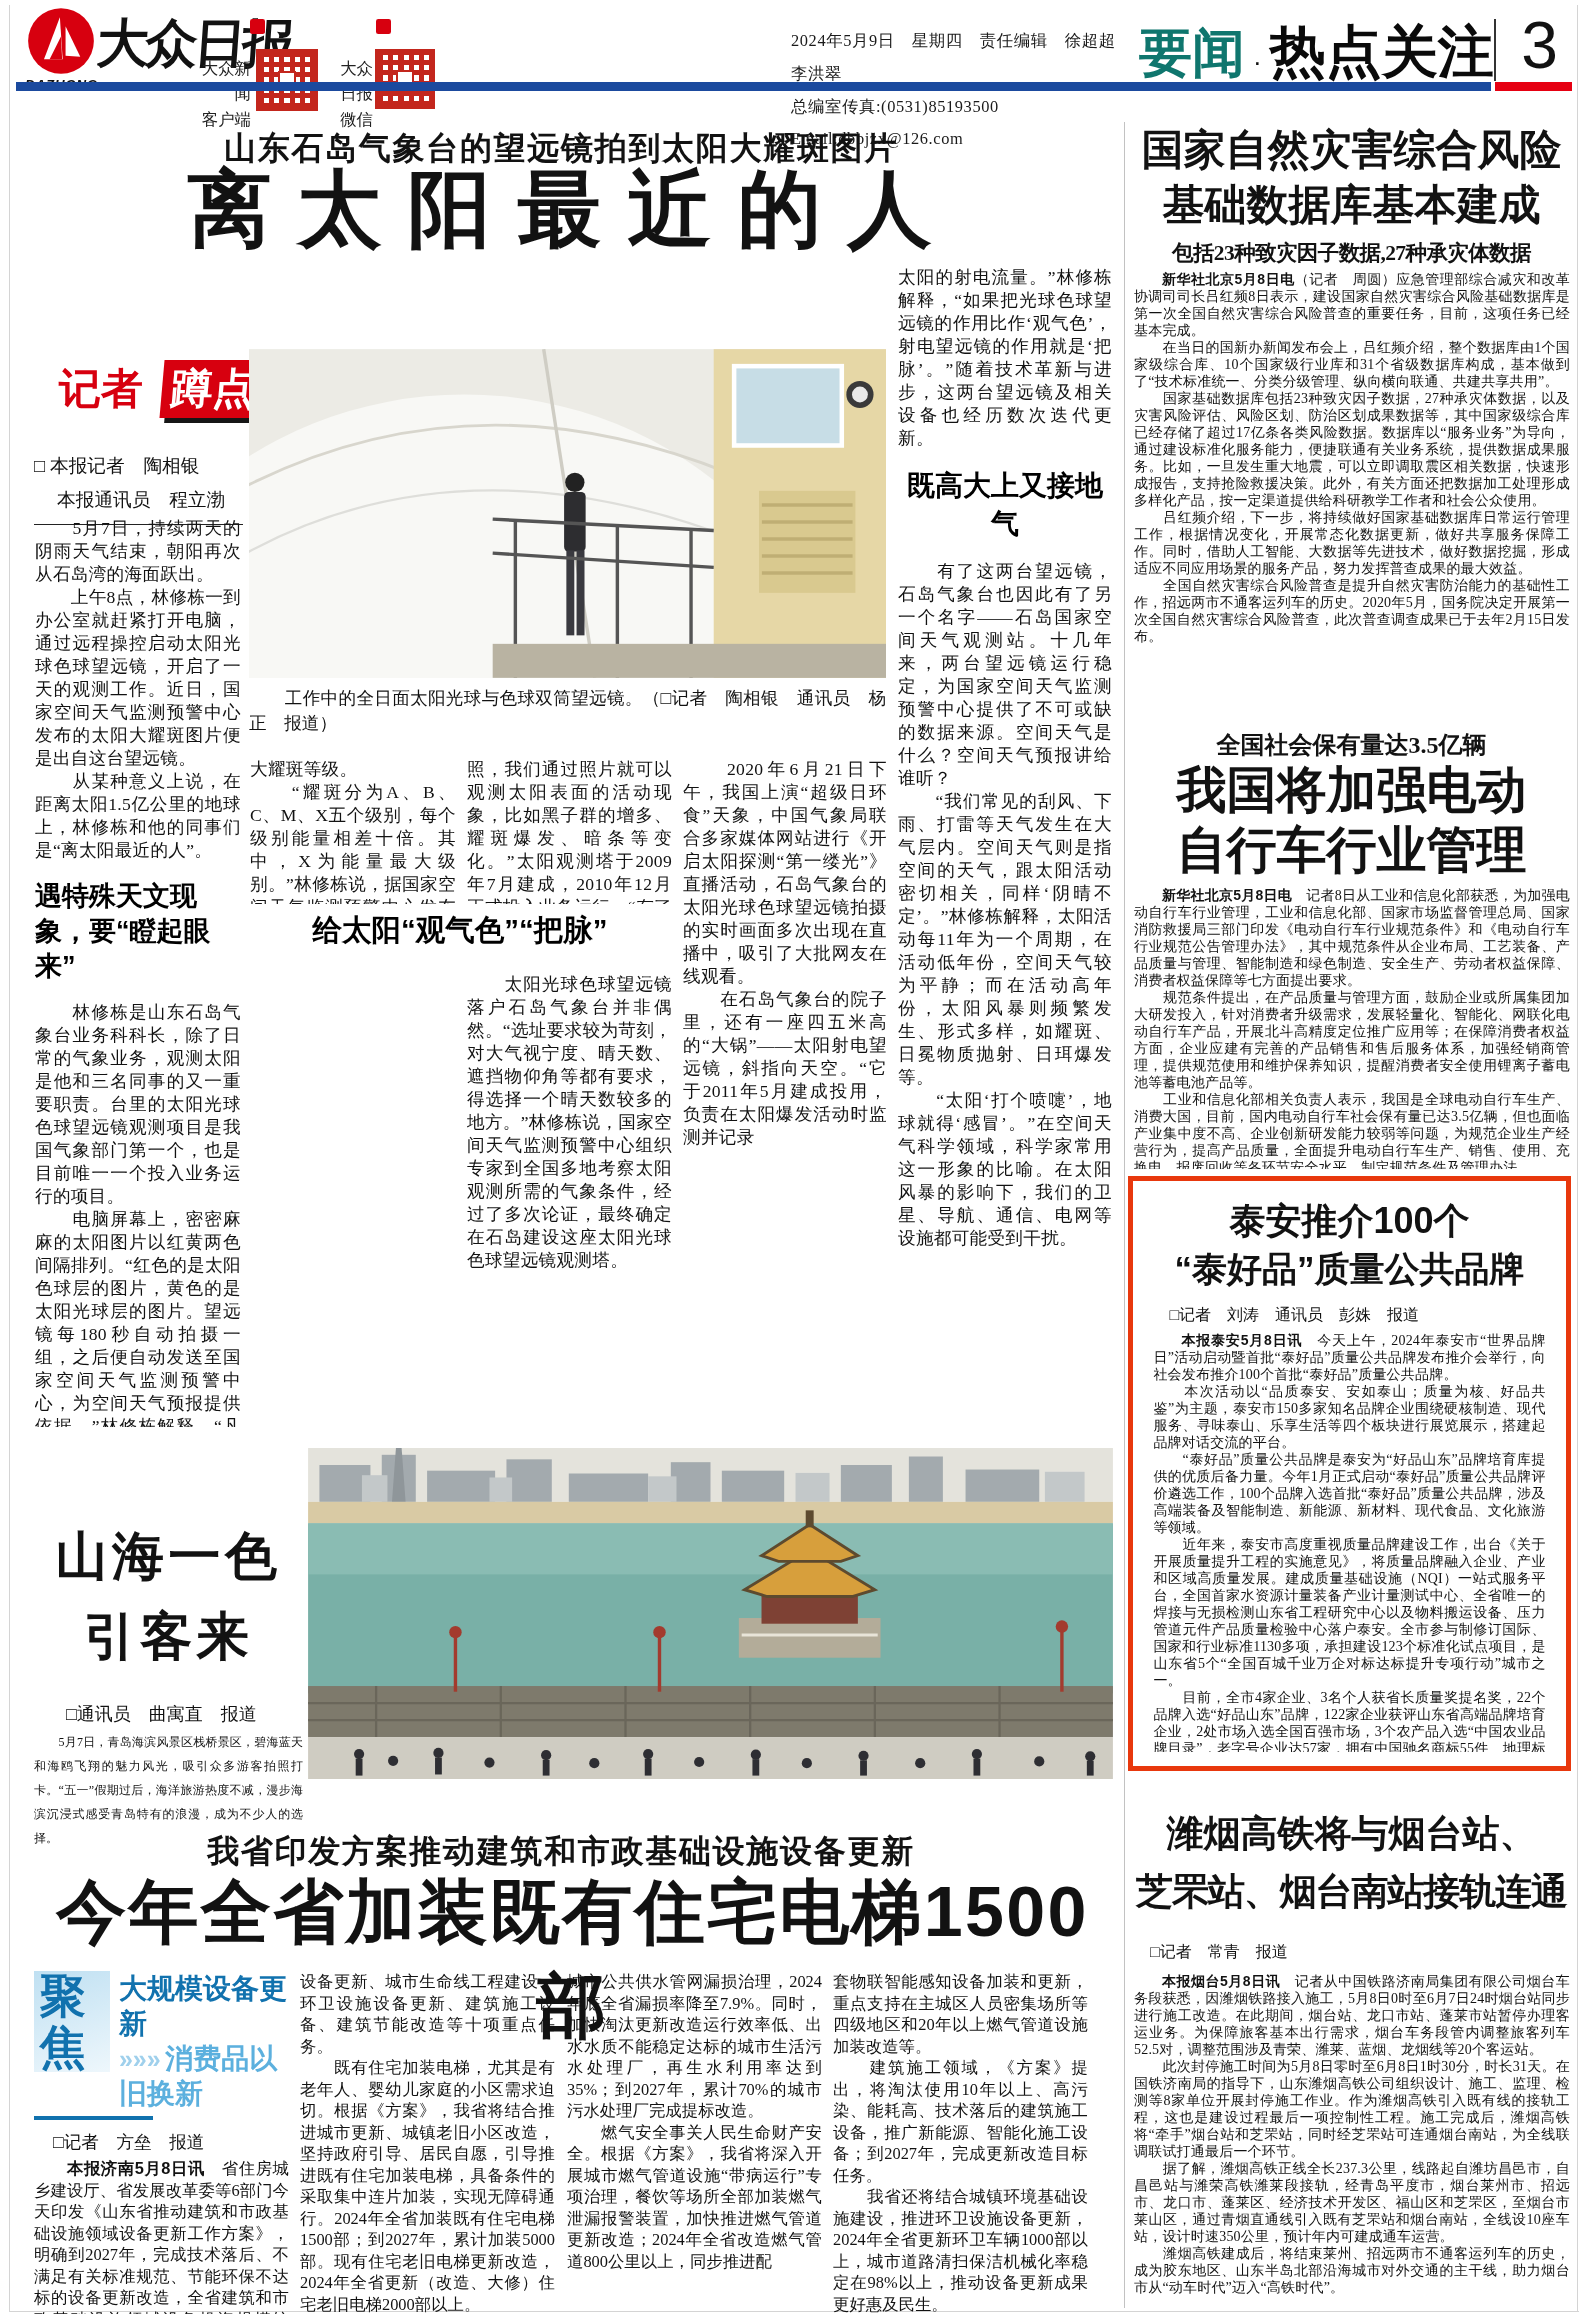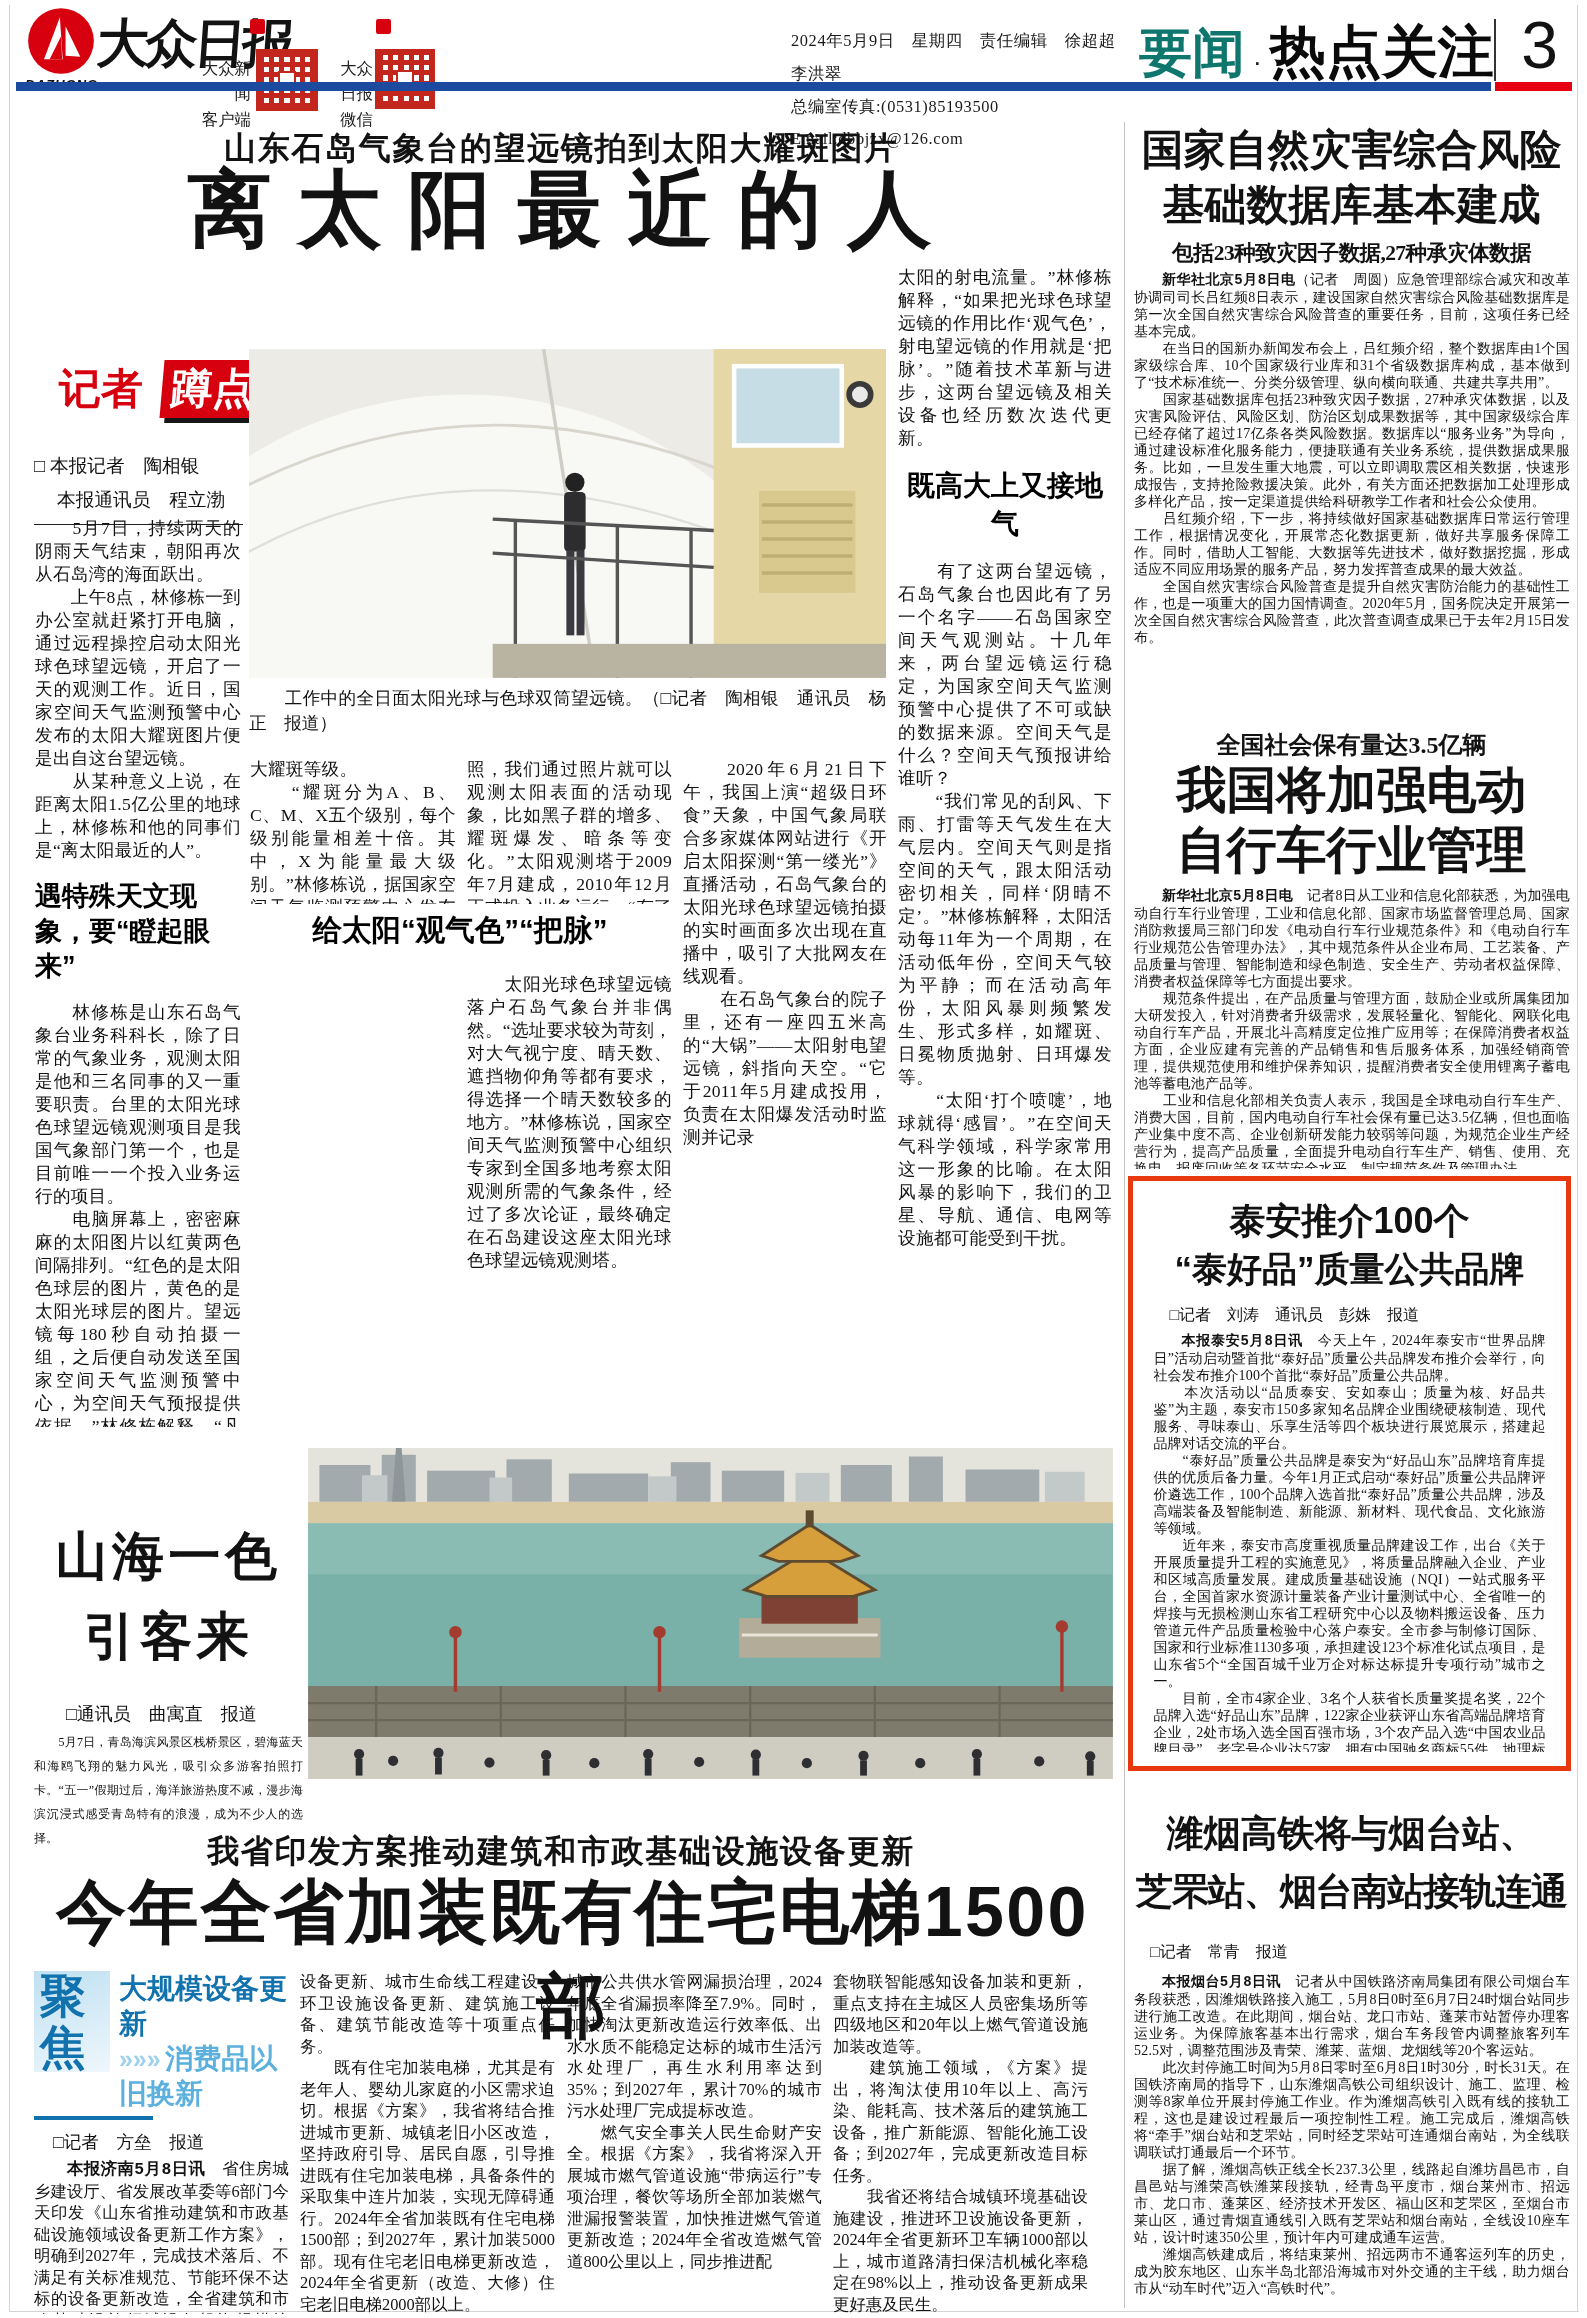--- a/index.html
+++ b/index.html
@@ -52,21 +52,21 @@
 
   
   .focus-row{display:flex;align-items:flex-start;gap:9px;}
   .focus-big{font:900 46px "Liberation Sans",sans-serif;color:#1172ae;
              background:linear-gradient(160deg,#bfe0f2,#eef7fc);padding:0 5.7px;line-height:1.1;}
   .fl1{font:900 28px "Liberation Sans",sans-serif;color:#1172ae;line-height:1.25;}
   .fl2{font:900 28px "Liberation Sans",sans-serif;color:#5cb0de;line-height:1.25;}
   .arrows{color:#9fd0ec;font-size:25px;font-weight:900;margin-right:4.5px;}
   .focus-underline{height:4px;background:#1172ae;width:119px;margin-top:4.5px;}
   .b-body{font-size:16.4px;line-height:21.5px;}
-  b.lead{font-family:Liberation Mono, monospace;font-weight:700;}
+  b.lead{font-family:Liberation Sans, sans-serif;font-weight:700;}
 </style>
 </head>
 <body>
 
 <div id="page">
 
   <div class="abs edge" style="left:9px;top:4.5px;width:1.1px;height:2307px;"></div>
   <div class="abs edge" style="left:1577px;top:4.5px;width:1.1px;height:2307px;"></div>
   <div class="abs edge" style="left:9px;top:2311px;width:1570px;height:1.1px;"></div>
 
@@ -316,21 +316,21 @@
 　　我省还将结合城镇环境基础设施建设，推进环卫设施设备更新，2024年全省更新环卫车辆1000部以上，城市道路清扫保洁机械化率稳定在98%以上，推动设备更新成果更好惠及民生。</div>
 
   <div class="abs ctr r-head sans" style="left:1133px;top:127px;width:437px;font-size:42px;">国家自然灾害综合风险</div>
   <div class="abs ctr r-head sans" style="left:1133px;top:182px;width:437px;font-size:42px;">基础数据库基本建成</div>
   <div class="abs ctr" style="left:1133px;top:238px;width:437px;font-size:21.5px;font-weight:600;letter-spacing:-0.6px;">包括23种致灾因子数据,27种承灾体数据</div>
   <div class="abs r-body just clip" style="left:1134px;top:271px;width:436px;height:449px;">
     <p class="rp" style="text-indent:28px;"><b class="lead">新华社北京5月8日电</b><span>（记者　周圆）应急管理部综合减灾和改革协调司司长吕红频8日表示，建设国家自然灾害综合风险基础数据库是第一次全国自然灾害综合风险普查的重要任务，目前，这项任务已经基本完成。</span></p>
     <p class="rp prew">　　在当日的国新办新闻发布会上，吕红频介绍，整个数据库由1个国家级综合库、10个国家级行业库和31个省级数据库构成，基本做到了“技术标准统一、分类分级管理、纵向横向联通、共建共享共用”。</p>
     <p class="rp prew">　　国家基础数据库包括23种致灾因子数据，27种承灾体数据，以及灾害风险评估、风险区划、防治区划成果数据等，其中国家级综合库已经存储了超过17亿条各类风险数据。数据库以“服务业务”为导向，通过建设标准化服务能力，便捷联通有关业务系统，提供数据成果服务。比如，一旦发生重大地震，可以立即调取震区相关数据，快速形成报告，支持抢险救援决策。此外，有关方面还把数据加工处理形成多样化产品，按一定渠道提供给科研教学工作者和社会公众使用。</p>
     <p class="rp prew">　　吕红频介绍，下一步，将持续做好国家基础数据库日常运行管理工作，根据情况变化，开展常态化数据更新，做好共享服务保障工作。同时，借助人工智能、大数据等先进技术，做好数据挖掘，形成适应不同应用场景的服务产品，努力发挥普查成果的最大效益。</p>
-    <p class="rp prew">　　全国自然灾害综合风险普查是提升自然灾害防治能力的基础性工作，也是一项重大的国力国情调查。2020年5月，国务院决定开展第一次全国自然灾害综合风险普查，此次普查调查成果已于去年2月15日发布。</p>
+    <p class="rp prew">　　全国自然灾害综合风险普查是提升自然灾害防治能力的基础性工作，招远两市不通客运列车的历史。2020年5月，国务院决定开展第一次全国自然灾害综合风险普查，此次普查调查成果已于去年2月15日发布。</p>
   </div>
 
   <div class="abs ctr" style="left:1133px;top:729px;width:437px;font-size:24px;font-weight:600;">全国社会保有量达3.5亿辆</div>
   <div class="abs ctr r-head sans" style="left:1133px;top:763px;width:437px;font-size:50px;">我国将加强电动</div>
   <div class="abs ctr r-head sans" style="left:1133px;top:823px;width:437px;font-size:50px;">自行车行业管理</div>
   <div class="abs r-body just clip" style="left:1134px;top:887px;width:436px;height:282px;">
     <p class="rp" style="text-indent:28px;"><b class="lead">新华社北京5月8日电</b><span>　记者8日从工业和信息化部获悉，为加强电动自行车行业管理，工业和信息化部、国家市场监督管理总局、国家消防救援局三部门印发《电动自行车行业规范条件》和《电动自行车行业规范公告管理办法》，其中规范条件从企业布局、工艺装备、产品质量与管理、智能制造和绿色制造、安全生产、劳动者权益保障、消费者权益保障等七方面提出要求。</span></p>
     <p class="rp prew">　　规范条件提出，在产品质量与管理方面，鼓励企业或所属集团加大研发投入，针对消费者升级需求，发展轻量化、智能化、网联化电动自行车产品，开展北斗高精度定位推广应用等；在保障消费者权益方面，企业应建有完善的产品销售和售后服务体系，加强经销商管理，提供规范使用和维护保养知识，提醒消费者安全使用锂离子蓄电池等蓄电池产品等。</p>
     <p class="rp prew">　　工业和信息化部相关负责人表示，我国是全球电动自行车生产、消费大国，目前，国内电动自行车社会保有量已达3.5亿辆，但也面临产业集中度不高、企业创新研发能力较弱等问题，为规范企业生产经营行为，提高产品质量，全面提升电动自行车生产、销售、使用、充换电、报废回收等各环节安全水平，制定规范条件及管理办法。</p>
   </div>

